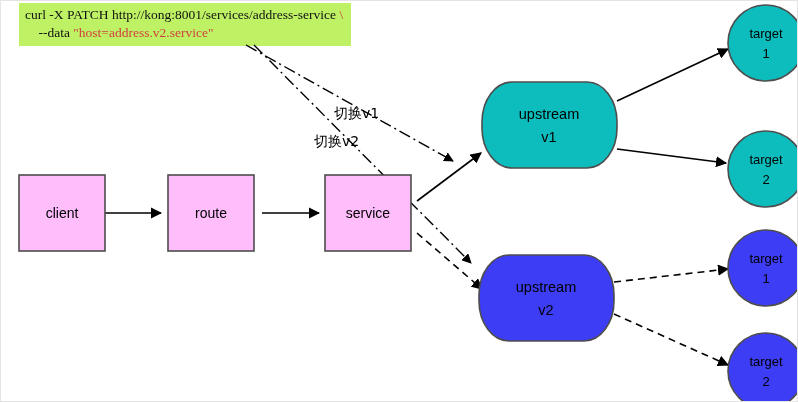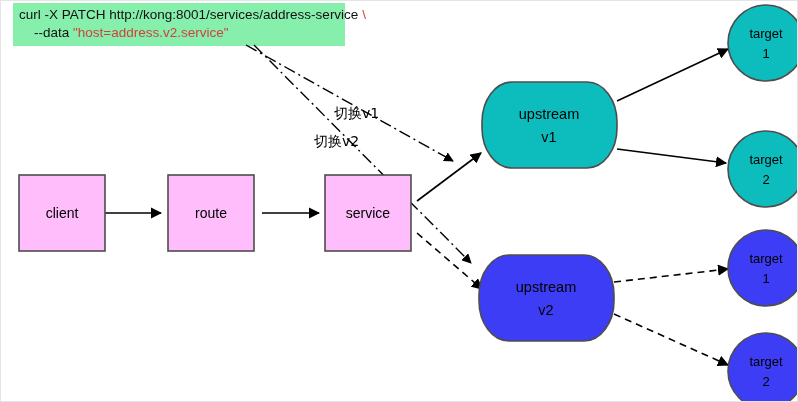--- a/index.html
+++ b/index.html
@@ -18,26 +18,26 @@
   }
   #canvas {
     position: absolute;
     left: 0;
     top: 0;
     width: 798px;
     height: 402px;
   }
   .code-block {
     position: absolute;
-    left: 12px;
+    left: 18px;
     top: 2px;
     width: 332px;
     padding: 3px 4px 4px 6px;
-    background: #86efac;
-    font-family: Liberation Sans, sans-serif;
+    background: #bef264;
+    font-family: Liberation Serif, serif;
     font-size: 13.5px;
     line-height: 18px;
     color: #111111;
     white-space: pre;
     box-sizing: border-box;
   }
   .code-block .str { color: #d13f3f; }
   .code-block .cont { color: #d13f3f; }
   .node-label {
     font-family: "Liberation Sans", sans-serif;

